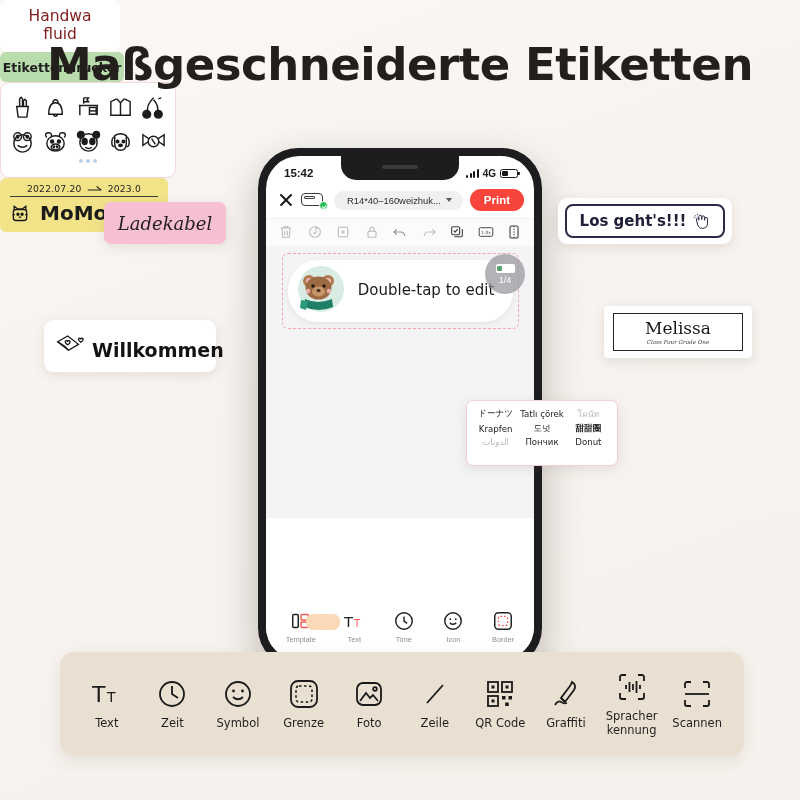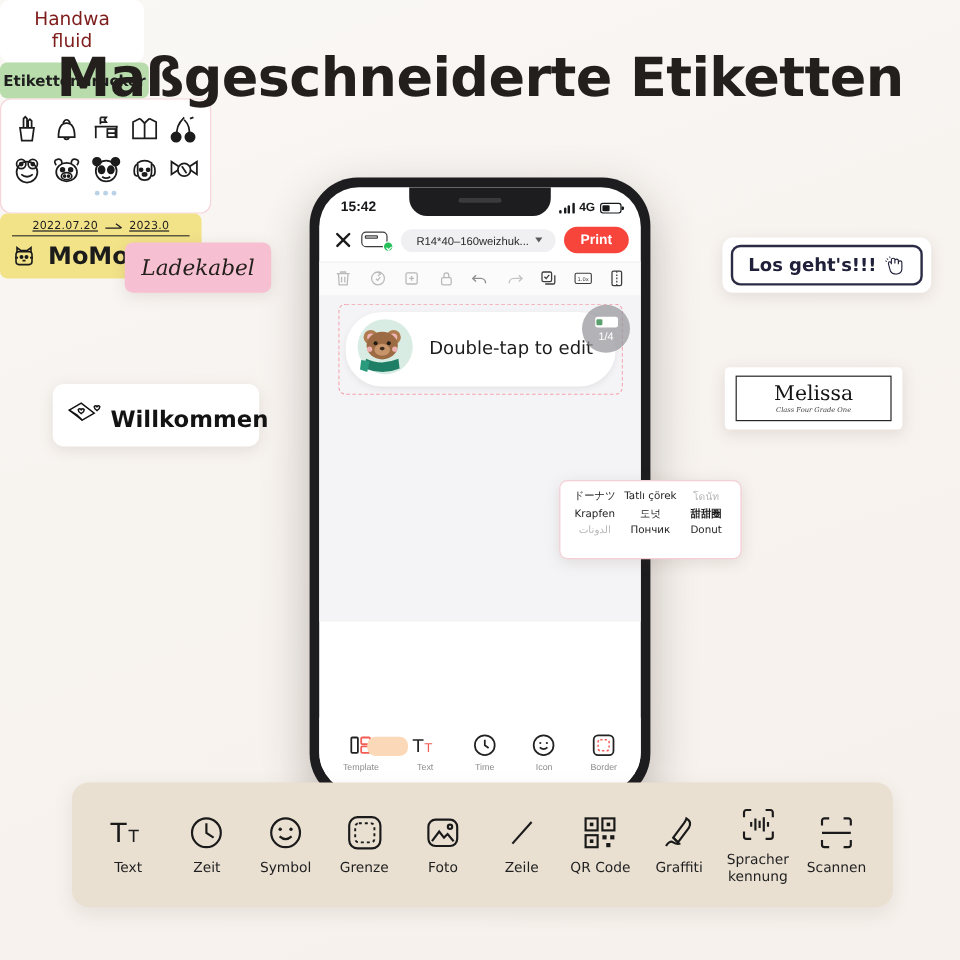--- a/index.html
+++ b/index.html
@@ -276,21 +276,20 @@
     background: #fff;
     display: flex; align-items: center; justify-content: center; gap: 6px;
     font-size: 15px; font-weight: bold; color: #20203a;
     font-family: "DejaVu Sans", sans-serif;
   }
   #card-losgehts-wrap {
     position: absolute; left: 558px; top: 198px;
     width: 174px; height: 46px;
     background: #fff; border-radius: 9px;
     box-shadow: 0 3px 12px rgba(90,70,55,0.13);
-    margin-left: 44px;
   }
   #losgehts-hand { width: 18px; height: 16px; }
   #losgehts-hand svg { width:100%; height:100%; display:block; }
 
   #card-melissa {
     left: 604px; top: 306px;
     width: 148px; height: 52px;
     background: #fff;
     border-radius: 4px;
     display: flex; align-items: center; justify-content: center;
@@ -378,21 +377,20 @@
     background: #f2e389;
     border-radius: 6px;
     padding: 5px 10px;
   }
   #momo-date {
     display: flex; align-items: center; justify-content: center; gap: 5px;
     font-size: 9.2px; color: #1e1e1e; letter-spacing: 0.2px;
     font-family: "DejaVu Sans", sans-serif;
     border-bottom: 1px solid #3a3a30;
     padding-bottom: 2px;
-    text-decoration: underline;
   }
   #momo-arrow { width: 16px; height: 7px; }
   #momo-arrow svg { width:100%; height:100%; display:block; }
   #momo-body {
     display: flex; align-items: center; gap: 10px;
     padding-top: 4px;
   }
   #momo-cat { width: 20px; height: 20px; flex: none; }
   #momo-cat svg { width:100%; height:100%; display:block; }
   #momo-name {

